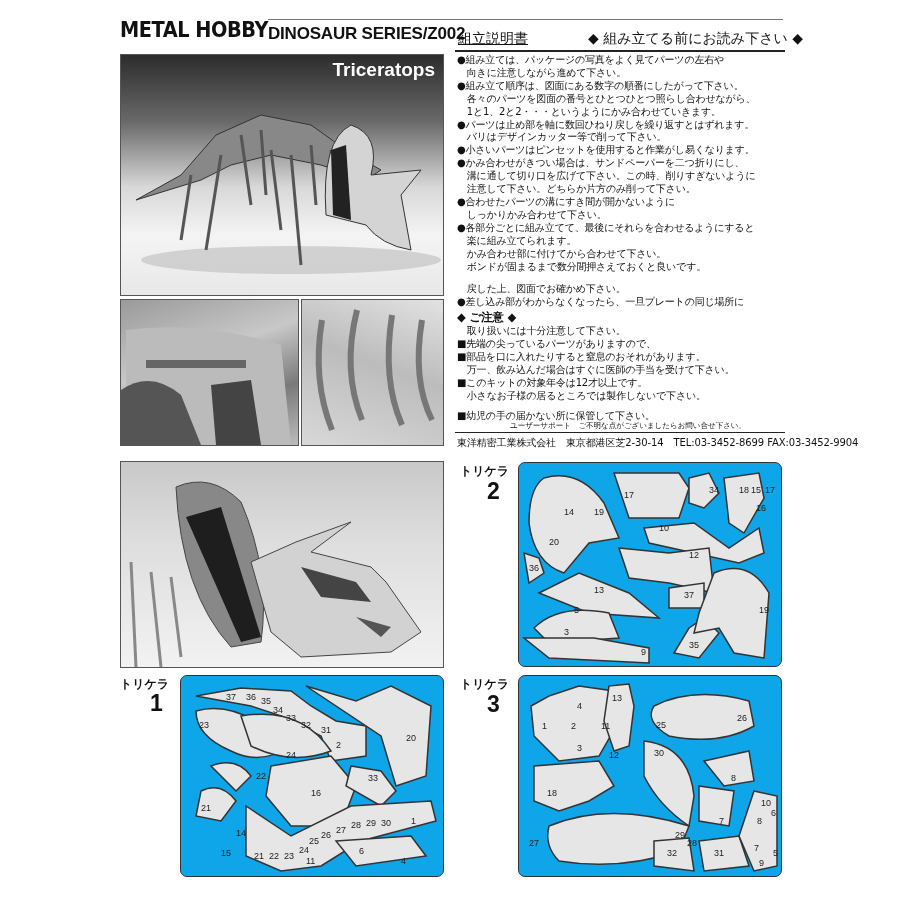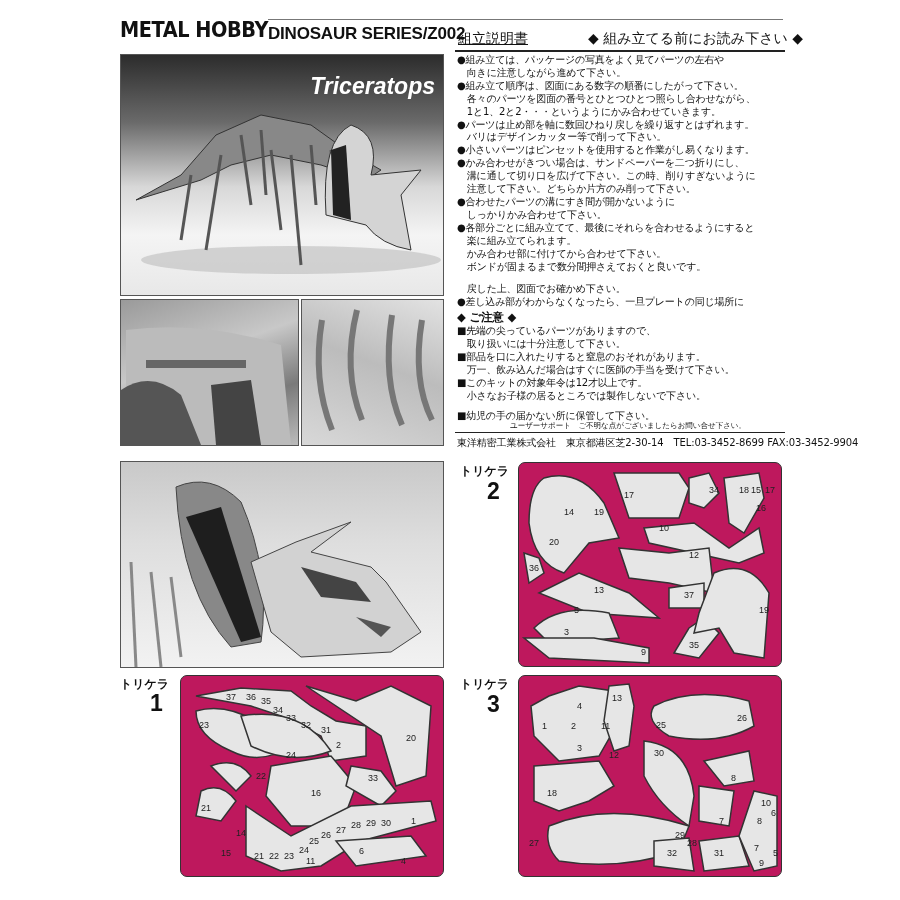--- a/index.html
+++ b/index.html
@@ -8,34 +8,34 @@
   
   .brand{left:120px;top:18px;font-family:"DejaVu Sans",sans-serif;font-weight:900;font-size:21px;letter-spacing:-0.5px;transform:scaleX(0.92);transform-origin:left;color:#111;}
   .series{left:268px;top:24px;font-family:"Liberation Sans",sans-serif;font-weight:bold;font-size:17px;letter-spacing:-0.2px;}
   .topline{left:268px;top:19px;width:515px;height:1px;background:#777;}
   .manual-title{left:458px;top:30px;font-size:14px;text-decoration:underline;}
   .read-first{left:588px;top:30px;font-size:14px;}
   .header-rule{left:455px;top:50px;width:330px;height:2px;background:#222;}
   
   .photo{background:#999;border:1px solid #555;overflow:hidden;}
   .photo-main{left:120px;top:54px;width:322px;height:240px;background:linear-gradient(180deg,#2c2c2c 0%,#6a6a6a 28%,#d8d8d8 55%,#f4f4f4 75%,#e8e8e8 100%);}
-  .photo-title{right:8px;top:18px;font-family:"Liberation Sans",sans-serif;font-style:italic;font-weight:bold;font-size:23px;color:#fff;}
+  .photo-title{right:8px;top:4px;font-family:"Liberation Sans",sans-serif;font-weight:bold;font-size:19px;color:#fff;}
   .photo-sm1{left:120px;top:299px;width:177px;height:145px;background:linear-gradient(160deg,#9a9a9a 0%,#c8c8c8 40%,#7a7a7a 70%,#bbb 100%);}
   .photo-sm2{left:301px;top:299px;width:141px;height:145px;background:linear-gradient(200deg,#e2e2e2 0%,#bcbcbc 45%,#d8d8d8 100%);}
   .photo-big{left:120px;top:461px;width:322px;height:205px;background:linear-gradient(180deg,#c9c9c9 0%,#dedede 40%,#f2f2f2 100%);}
   
   .instr{left:457px;top:54px;width:335px;font-size:10px;line-height:12.9px;letter-spacing:-0.2px;}
   .instr p{margin:0;}
   .instr .gap{height:10px;}
   .caution-h{font-size:11.5px;font-weight:bold;margin:2px 0 1px 0 !important;}
   .support{left:510px;top:421px;font-size:7.5px;}
   .foot-rule{left:455px;top:432px;width:330px;height:1px;background:#222;}
   .company{left:457px;top:436px;font-size:10px;letter-spacing:-0.1px;}
   
-  .sheet{border:1.5px solid #333;border-radius:7px;background:#be185d;}
+  .sheet{border:1.5px solid #333;border-radius:7px;background:#0ea5e9;}
   .sheet svg{position:absolute;left:0;top:0;}
   .sheet-label{font-size:12px;font-weight:bold;}
   .sheet-num{font-family:"Liberation Sans",sans-serif;font-size:23px;font-weight:900;}
   .pn{font-family:"Liberation Sans",sans-serif;font-size:9px;fill:#222;}
 </style>
 </head>
 <body>
 
 <div class="abs topline"></div>
 <div class="abs brand">METAL HOBBY</div>
@@ -98,22 +98,22 @@
   <p>●合わせたパーツの溝にすき間が開かないように</p>
   <p>　しっかりかみ合わせて下さい。</p>
   <p>●各部分ごとに組み立てて、最後にそれらを合わせるようにすると</p>
   <p>　楽に組み立てられます。</p>
   <p>　かみ合わせ部に付けてから合わせて下さい。</p>
   <p>　ボンドが固まるまで数分間押さえておくと良いです。</p>
   <div class="gap"></div>
   <p>　戻した上、図面でお確かめ下さい。</p>
   <p>●差し込み部がわからなくなったら、一旦プレートの同じ場所に</p>
   <p class="caution-h">◆ ご注意 ◆</p>
+  <p>　取り扱いには十分注意して下さい。</p>
   <p>■先端の尖っているパーツがありますので、</p>
-  <p>　取り扱いには十分注意して下さい。</p>
   <p>■部品を口に入れたりすると窒息のおそれがあります。</p>
   <p>　万一、飲み込んだ場合はすぐに医師の手当を受けて下さい。</p>
   <p>■このキットの対象年令は12才以上です。</p>
   <p>　小さなお子様の居るところでは製作しないで下さい。</p>
   <div class="gap" style="height:7px"></div>
   <p>■幼児の手の届かない所に保管して下さい。</p>
 </div>
 <div class="abs support">ユーザーサポート　ご不明な点がございましたらお問い合せ下さい。</div>
 <div class="abs foot-rule"></div>
 <div class="abs company">東洋精密工業株式会社　東京都港区芝2-30-14　TEL:03-3452-8699 FAX:03-3452-9904</div>

